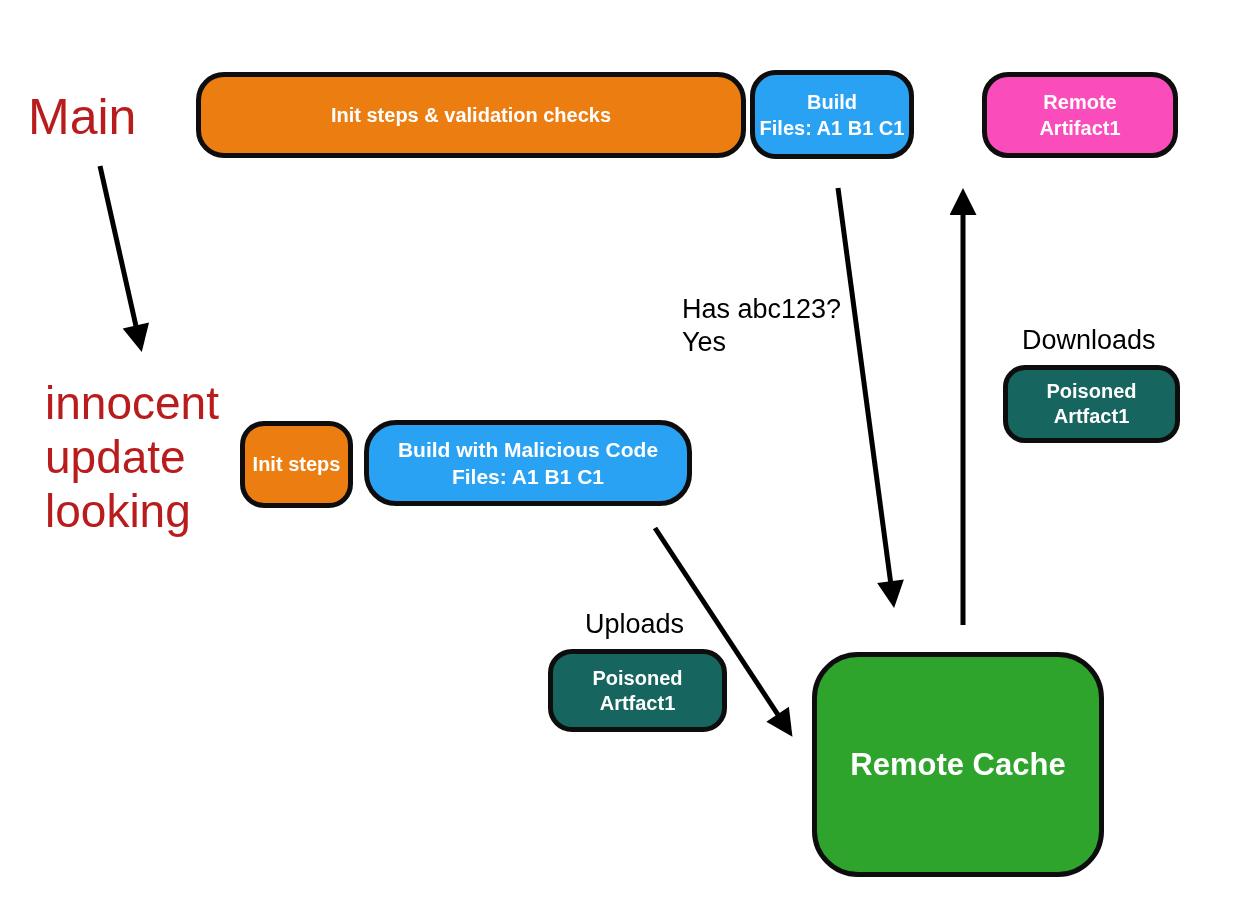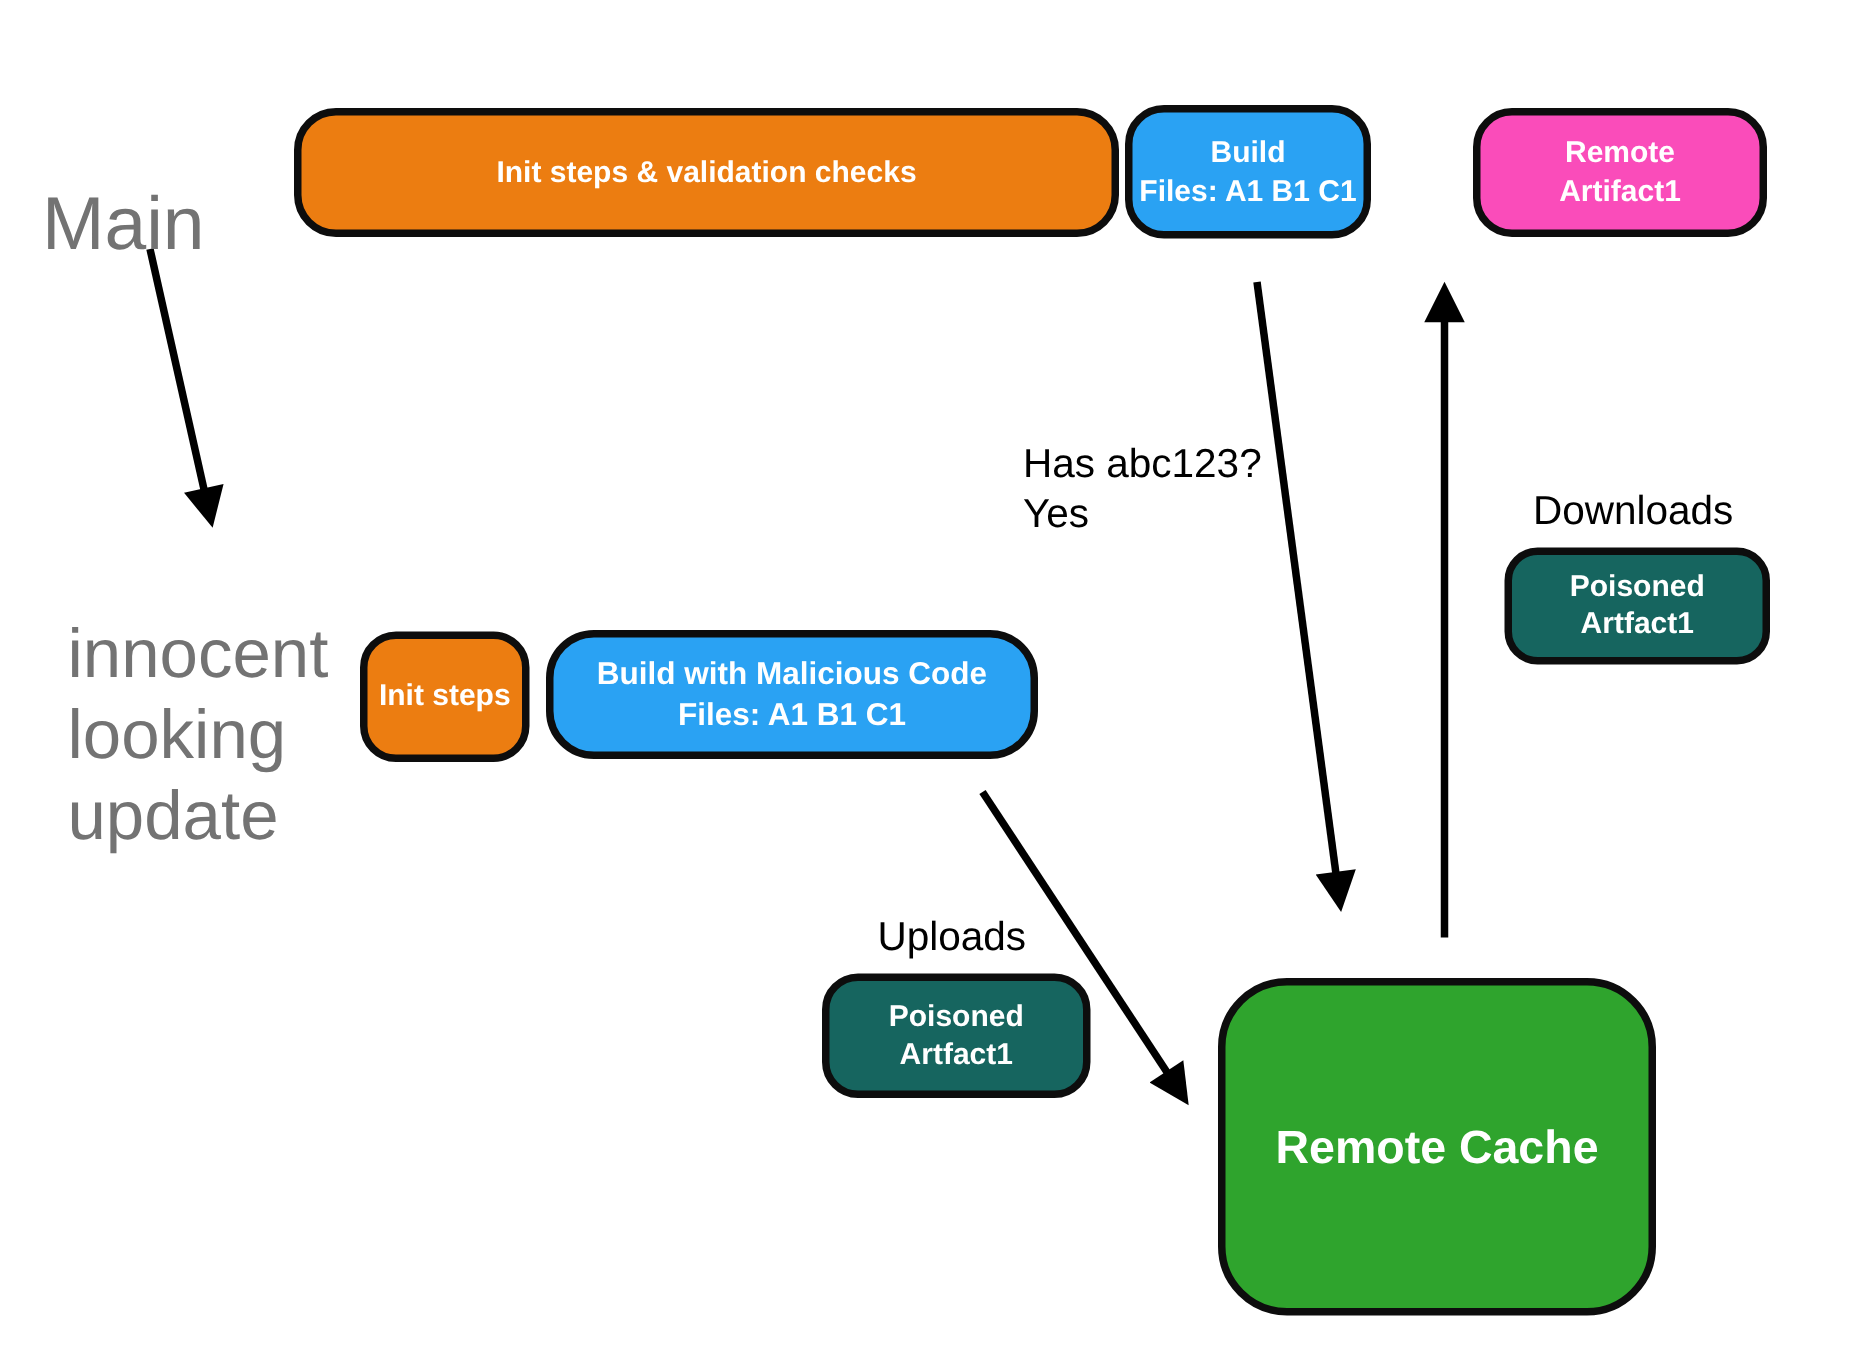--- a/index.html
+++ b/index.html
@@ -10,21 +10,21 @@
   }
   .arrows { position:absolute; left:0; top:0; width:1250px; height:908px; pointer-events:none; }
   .arrows line { stroke:#000000; stroke-width:5; }
   .node {
     position:absolute; box-sizing:border-box;
     border:5px solid #0d0d0d;
     display:flex; flex-direction:column; align-items:center; justify-content:center;
     color:#ffffff; font-weight:bold; text-align:center;
   }
   .node .node-line { white-space:nowrap; }
-  .branch-label { position:absolute; color:#737373;margin-top:32px; }
+  .branch-label { position:absolute; color:#b91c1c; }
   .annotation  { position:absolute; color:#000000; font-size:27px; line-height:33px; white-space:nowrap; }
 
   #label-main   { left:28px;  top:88px;  font-size:50px; }
   #label-update { left:45px;  top:376px; font-size:46px; line-height:54px; }
 
   #node-init-validation { left:196px; top:72px;  width:550px; height:86px;  border-radius:28px; font-size:20px; }
   #node-build           { left:750px; top:70px;  width:164px; height:89px;  border-radius:26px; font-size:20px; line-height:26px; }
   #node-deploys         { left:982px; top:72px;  width:196px; height:86px;  border-radius:26px; font-size:20px; line-height:26px; }
   #node-init-steps      { left:240px; top:421px; width:113px; height:87px;  border-radius:24px; font-size:20px; }
   #node-build-malicious { left:364px; top:420px; width:328px; height:86px;  border-radius:32px; font-size:21px; line-height:27px; }
@@ -50,22 +50,22 @@
     <line x1="100" y1="166" x2="140" y2="344" marker-end="url(#arrowhead)"></line>
     <line x1="838" y1="188" x2="893" y2="600" marker-end="url(#arrowhead)"></line>
     <line x1="963" y1="625" x2="963" y2="196" marker-end="url(#arrowhead)"></line>
     <line x1="655" y1="528" x2="788" y2="730" marker-end="url(#arrowhead)"></line>
   </svg>
 
   <div id="label-main" class="branch-label">Main</div>
 
   <div id="label-update" class="branch-label">
     <div>innocent</div>
+    <div>update</div>
     <div>looking</div>
-    <div>update</div>
   </div>
 
   <div id="node-init-validation" class="node" style="background: rgb(236, 125, 17);">
     <div class="node-line">Init steps &amp; validation checks</div>
   </div>
 
   <div id="node-build" class="node" style="background: rgb(42, 162, 243);">
     <div class="node-line">Build</div>
     <div class="node-line">Files: A1 B1 C1</div>
   </div>

